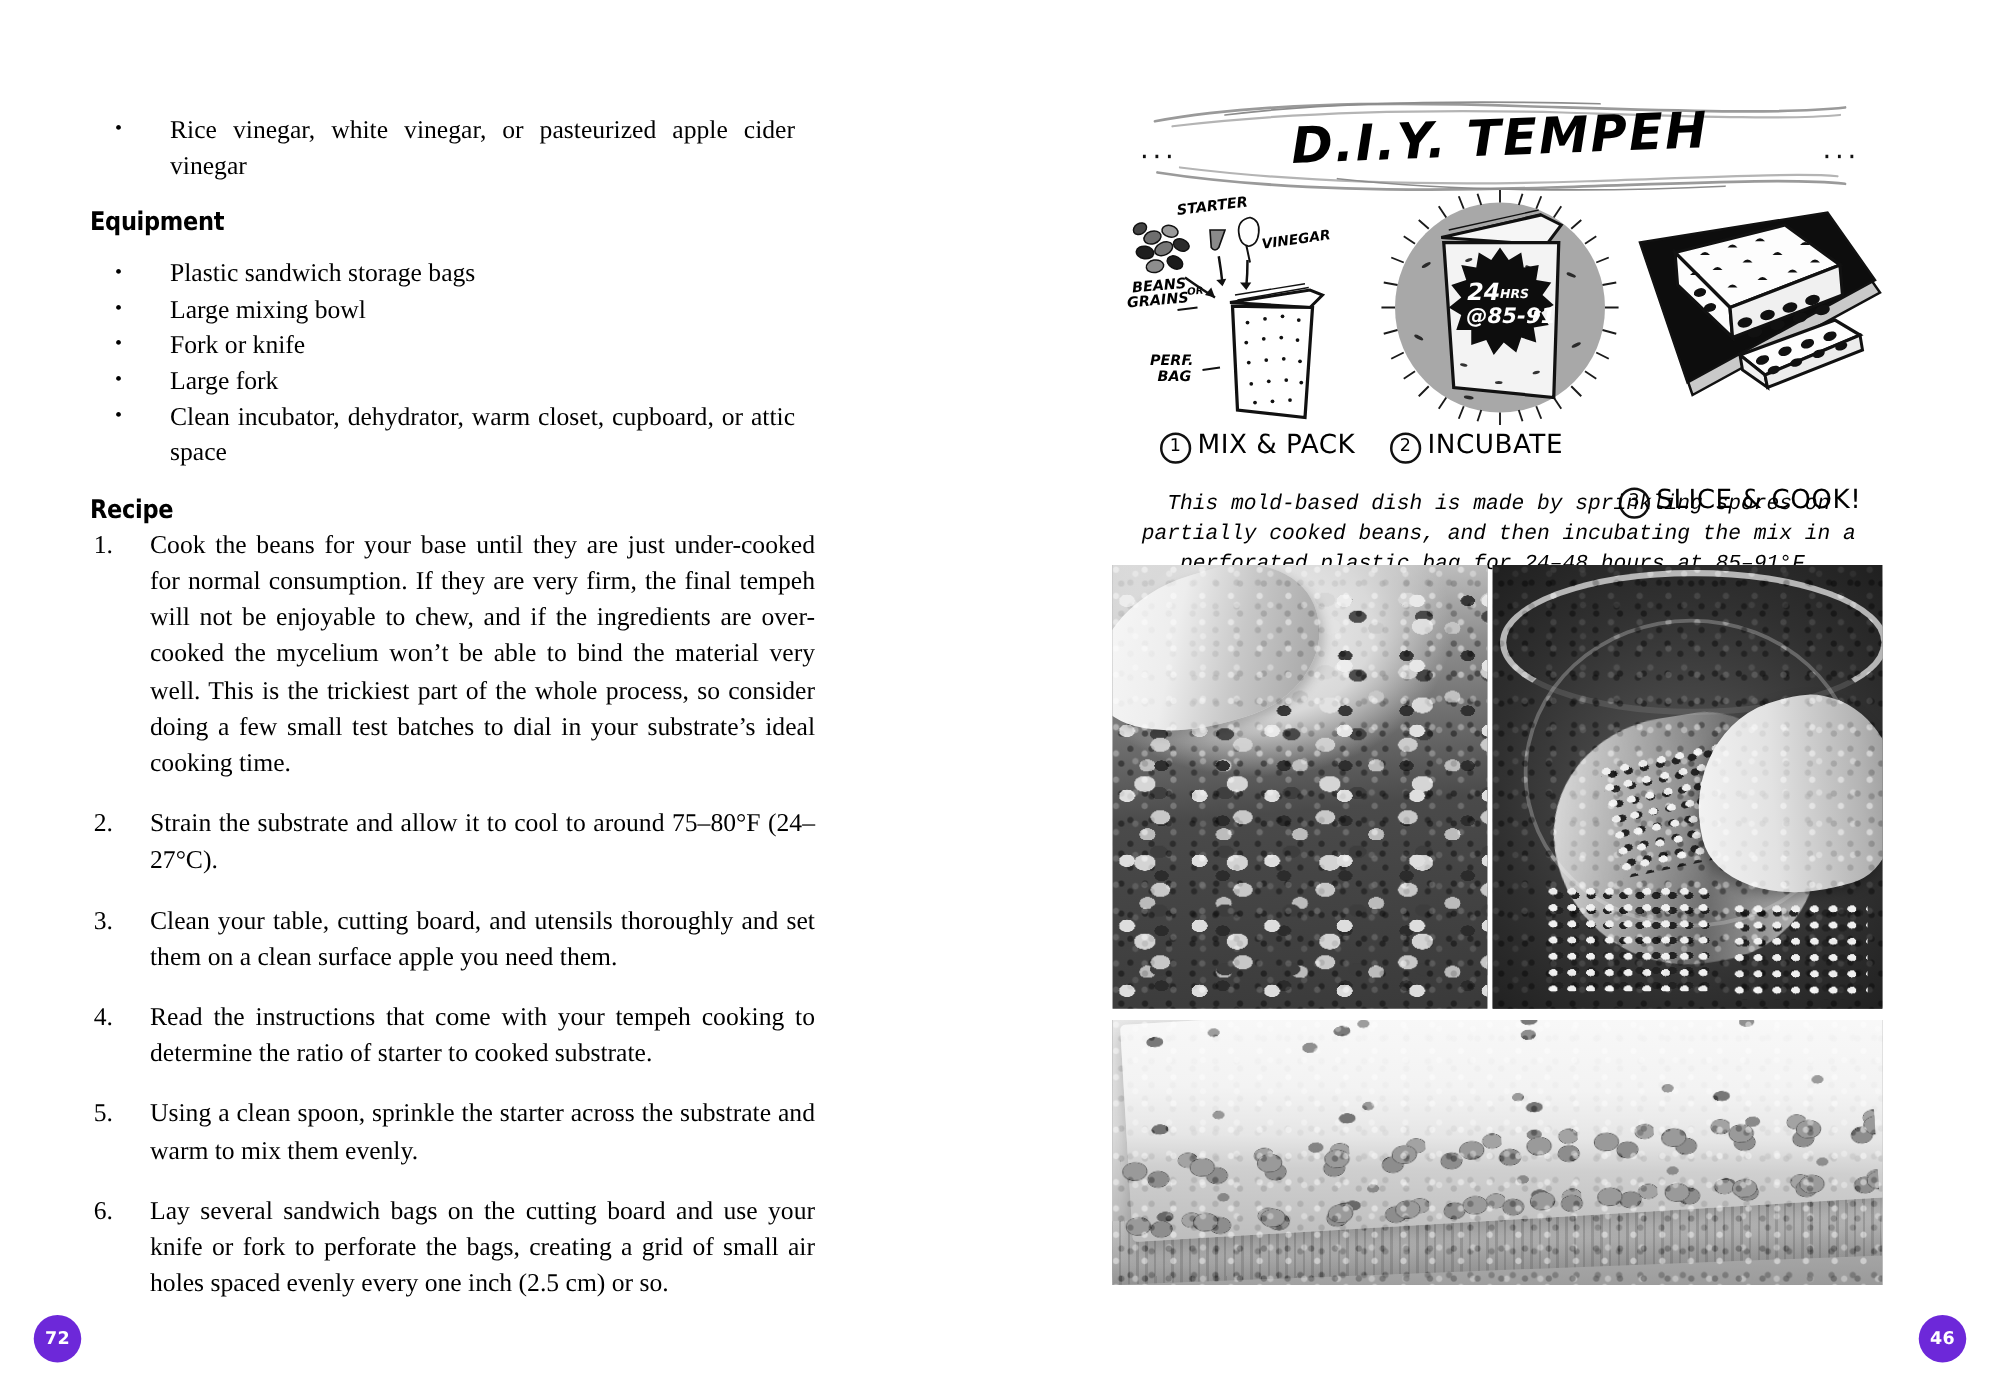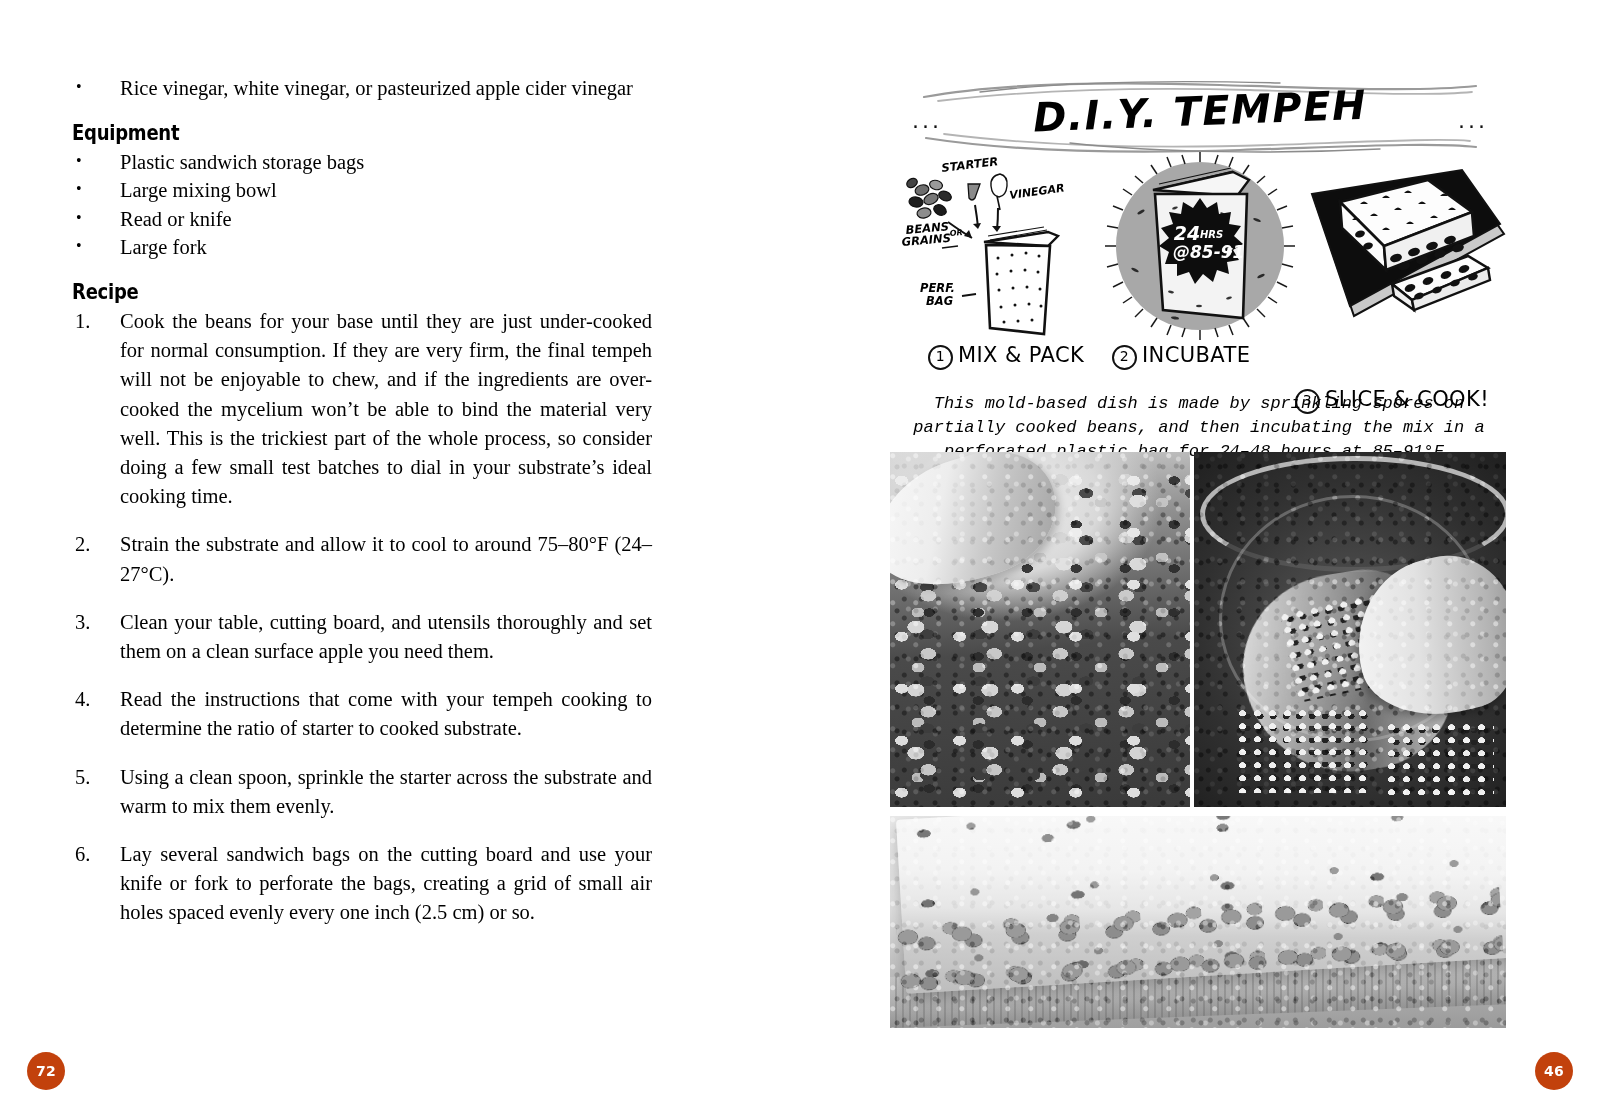--- a/index.html
+++ b/index.html
@@ -24,21 +24,21 @@
   .page-right { left: 800px; width: 800px; }
 
   
   .text-col {
     position: absolute;
     left: 72px;
     top: 74px;
     width: 580px;
   }
 
-  .bullet-list { list-style: none; margin: 0; padding: 0; }
+  .bullet-list { list-style: none; margin: 16px; padding: 0; }
   .bullet-list li {
     position: relative;
     padding-left: 48px;
     font-size: 20.5px;
     line-height: 28.6px;
     text-align: justify;
     margin: 0 0 0 0;
   }
   .bullet-list li::before {
     content: "\2022";
@@ -78,21 +78,21 @@
   }
   .recipe-list li:last-child { margin-bottom: 0; }
 
   
   .folio {
     position: absolute;
     bottom: 30px;
     width: 38px;
     height: 38px;
     border-radius: 50%;
-    background: #c2410c;
+    background: #6d28d9;
     color: #ffffff;
     font-family: "DejaVu Sans", sans-serif;
     font-weight: bold;
     font-size: 14px;
     display: flex;
     align-items: center;
     justify-content: center;
     letter-spacing: 0.2px;
   }
   .folio-left  { left: 27px; }
@@ -355,22 +355,23 @@
 
       <ul class="bullet-list">
         <li>Rice vinegar, white vinegar, or pasteurized apple cider vinegar</li>
       </ul>
 
       <h2 class="section-head">Equipment</h2>
 
       <ul class="bullet-list">
         <li>Plastic sandwich storage bags</li>
         <li>Large mixing bowl</li>
-        <li>Read or knife</li>
+        <li>Fork or knife</li>
         <li>Large fork</li>
+        <li>Clean incubator, dehydrator, warm closet, cupboard, or attic space</li>
       </ul>
 
       <h2 class="section-head">Recipe</h2>
 
       <ol class="recipe-list">
         <li>
           <span class="num">1.</span>
           <span>Cook the beans for your base until they are just under-cooked for normal consumption. If they are very firm, the final tempeh will not be enjoyable to chew, and if the ingredients are over-cooked the mycelium won’t be able to bind the material very well. This is the trickiest part of the whole process, so consider doing a few small test batches to dial in your substrate’s ideal cooking time.</span>
         </li>
         <li>

